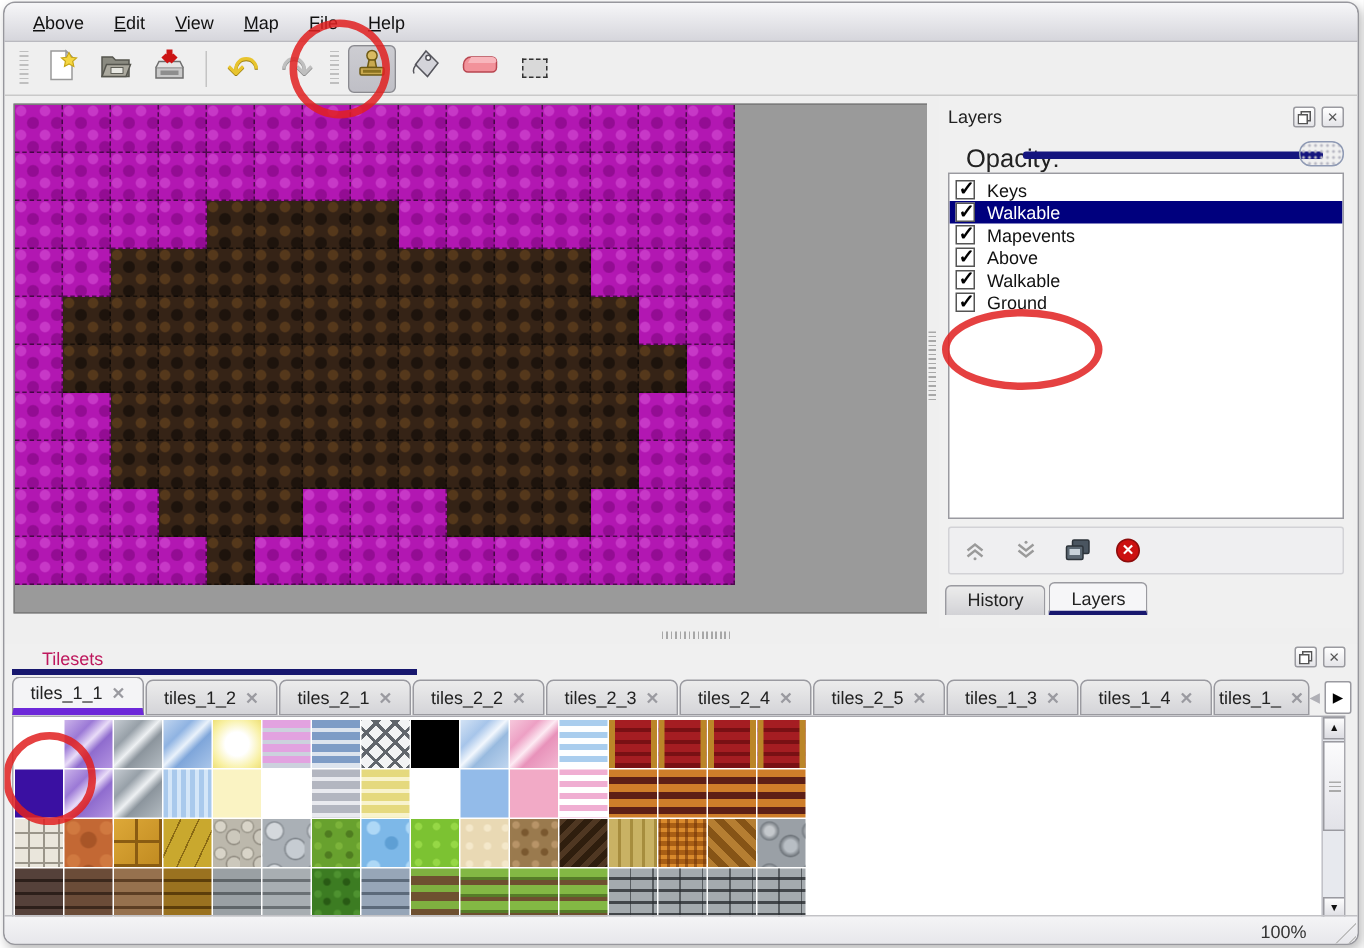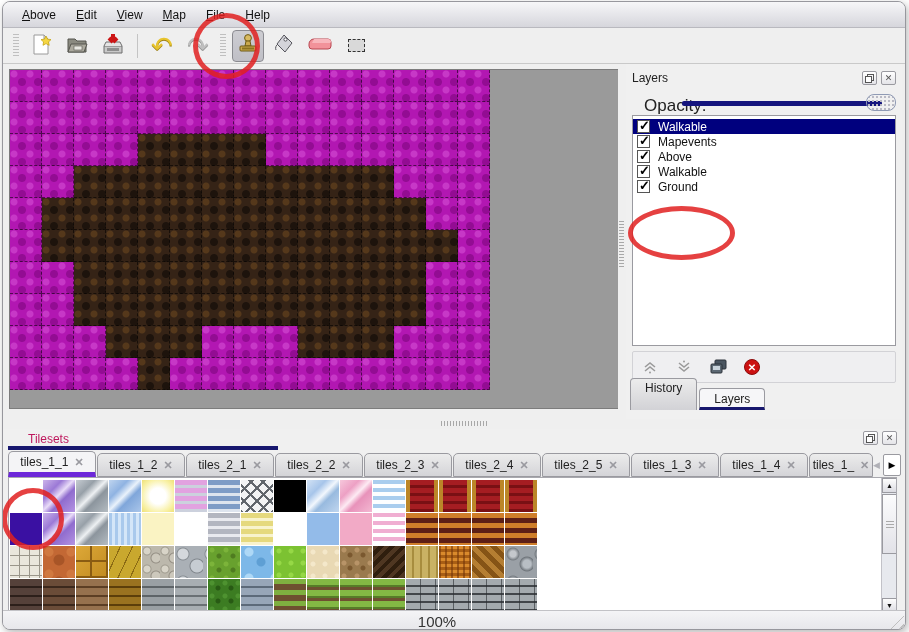--- a/index.html
+++ b/index.html
@@ -64,21 +64,21 @@
   .chk{width:13px;height:13px;background:#fff;border:1px solid #555;margin-right:8px;
     position:relative;flex:none;}
   .chk::after{content:"✓";position:absolute;left:1px;top:-3px;font-size:13px;font-weight:bold;color:#000;}
   #layer-buttons{position:absolute;left:6px;top:287px;width:264px;height:32px;
     border:1px solid #d2d2d6;border-radius:2px;background:#efeff1;display:flex;align-items:center;
     padding-left:6px;gap:12px;}
   .lbtn{width:22px;height:22px;display:flex;align-items:center;justify-content:center;}
   .del-circle{width:16px;height:16px;border-radius:50%;background:#cc1111;color:#fff;font-size:10px;
     font-weight:bold;display:flex;align-items:center;justify-content:center;border:1px solid #8c0c0c;}
   #dock-tabs{position:absolute;left:4px;top:324px;height:22px;display:flex;align-items:flex-end;}
-  .dock-tab{height:32px;padding:2px 14px;font-size:12px;color:#222;background:linear-gradient(#ececec,#d2d2d6);
+  .dock-tab{height:20px;padding:2px 14px;font-size:12px;color:#222;background:linear-gradient(#ececec,#d2d2d6);
     border:1px solid #9a9aa0;border-bottom:none;border-radius:4px 4px 0 0;margin-right:2px;}
   .dock-tab.active{background:#f6f6f8;border-bottom:3px solid #17176e;height:22px;padding-top:3px;}
   
   #hsplit{position:absolute;left:0;top:417px;width:100%;height:10px;background:#efefef;}
   #hsplit .handle{position:absolute;left:438px;top:2px;width:46px;height:5px;
     background:repeating-linear-gradient(90deg,#a8a8a8 0 1px,transparent 1px 3px);}
   
   #dock-bottom{position:absolute;left:0;top:427px;width:100%;height:181px;background:#f0f0f0;}
   #tilesets-titlebar{position:absolute;left:0;top:0;width:100%;height:22px;}
   #tilesets-title-tab{position:absolute;left:5px;top:0;width:270px;height:21px;
@@ -103,22 +103,22 @@
   #pscroll{position:absolute;right:0;top:0;width:15px;height:100%;background:#e7e9ee;border-left:1px solid #c2c2c8;}
   .sarrow{position:absolute;left:0;width:15px;height:15px;background:linear-gradient(#fdfdfd,#dcdce2);
     border:1px solid #9a9aa0;display:flex;align-items:center;justify-content:center;font-size:7px;color:#111;}
   #pthumb{position:absolute;left:0;top:16px;width:15px;height:60px;border:1px solid #9a9aa0;
     background:linear-gradient(#fcfcfd,#e2e2e8);}
   #pthumb::after{content:"";position:absolute;left:3px;top:26px;width:8px;height:7px;
     background:repeating-linear-gradient(180deg,#aaa 0 1px,transparent 1px 3px);}
   
   #statusbar{position:absolute;left:0;top:608px;width:100%;height:21px;
     background:linear-gradient(#f4f4f6,#e6e6ea);border-top:1px solid #c2c2c6;
-    display:flex;align-items:center;justify-content:center;padding-right:34px;
-    font-size:15px;color:#333;}
+    display:flex;align-items:center;justify-content:flex-end;padding-right:34px;
+    font-size:12px;color:#333;}
   #resize-grip{position:absolute;right:1px;bottom:1px;width:18px;height:18px;
     background:repeating-linear-gradient(135deg,transparent 0 3px,#bfbfbf 3px 4px,transparent 4px 6px);
     clip-path:polygon(100% 0,100% 100%,0 100%);}
   
   .anno{position:absolute;border:5px solid rgba(224,32,32,.85);border-radius:50%;pointer-events:none;z-index:50;}
   
   .p-empty{background:#fff}
   .p-black{background:#000}
   .p-indigo{background:#3a10a2}
   .p-glassPurple{background:linear-gradient(135deg,#cbb3ea 0%,#9b79d6 30%,#e9dcf8 48%,#8f6cce 62%,#b494e2 100%)}
@@ -436,20 +436,24 @@
             </svg>
         </span>
         <span class="mini-btn">✕</span>
       </div>
       <div id="opacity-row">
         <span id="opacity-label">Opacity:</span>
         <div id="opacity-track"></div>
         <div id="opacity-handle"></div>
       </div>
       <div id="layer-list">
+          <div class="layer-row">
+            <span class="chk"></span>
+            <span>Keys</span>
+          </div>
           <div class="layer-row selected">
             <span class="chk"></span>
             <span>Walkable</span>
           </div>
           <div class="layer-row">
             <span class="chk"></span>
             <span>Mapevents</span>
           </div>
           <div class="layer-row">
             <span class="chk"></span>

